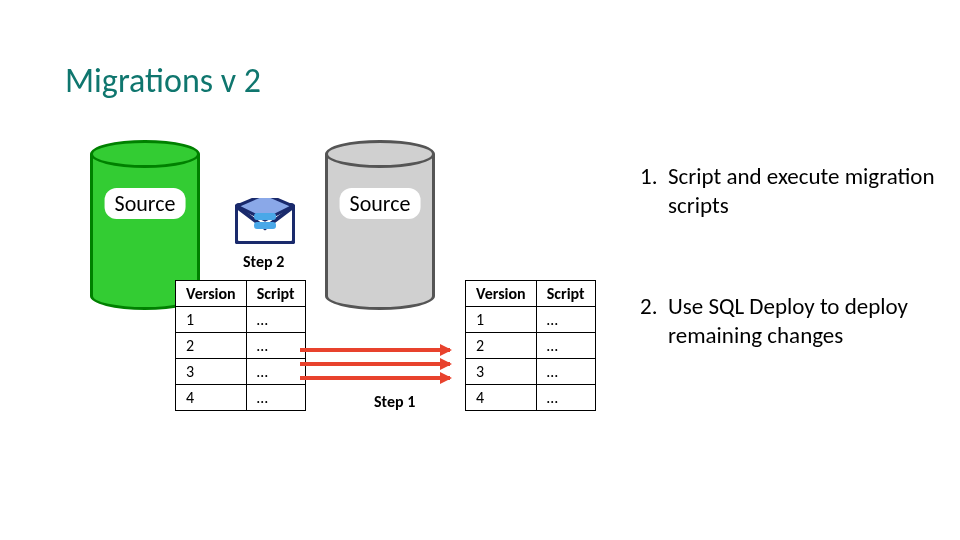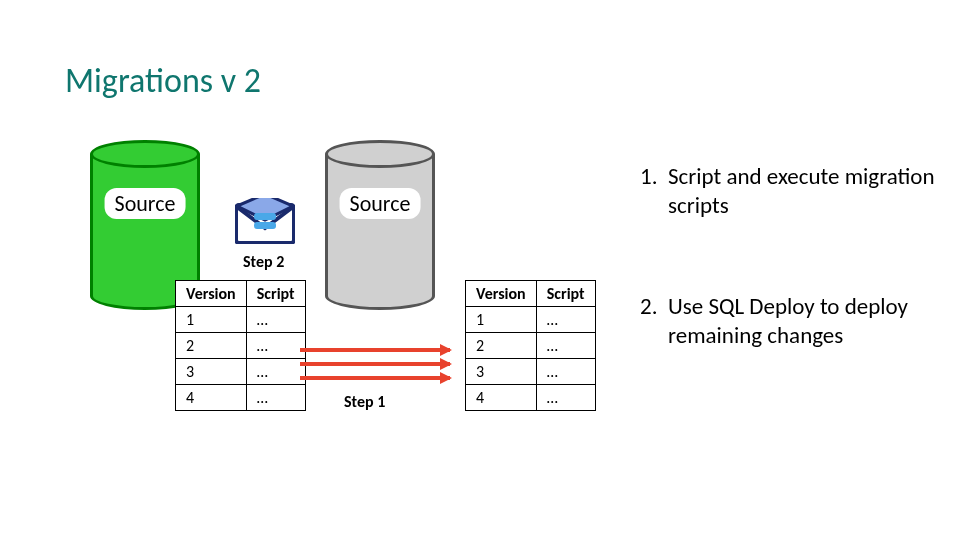--- a/index.html
+++ b/index.html
@@ -207,21 +207,21 @@
         <td>4</td>
         <td>…</td>
       </tr>
 </tbody>
   </table>
 
 <div class="redline" style="left:300px; top:348px; width:150px;"></div>
 <div class="redline" style="left:300px; top:362px; width:150px;"></div>
 <div class="redline" style="left:300px; top:376px; width:150px;"></div>
 
-<div class="step-label" style="left:344px; top:392px;">Step 1</div>
+<div class="step-label" style="left:374px; top:392px;">Step 1</div>
 
 <div class="rtext" style="top:162px;">
   <span class="num">1.</span>
   <span>Script and execute migration scripts</span>
 </div>
 
 <div class="rtext" style="top:292px;">
   <span class="num">2.</span>
   <span>Use SQL Deploy to deploy remaining changes</span>
 </div>

